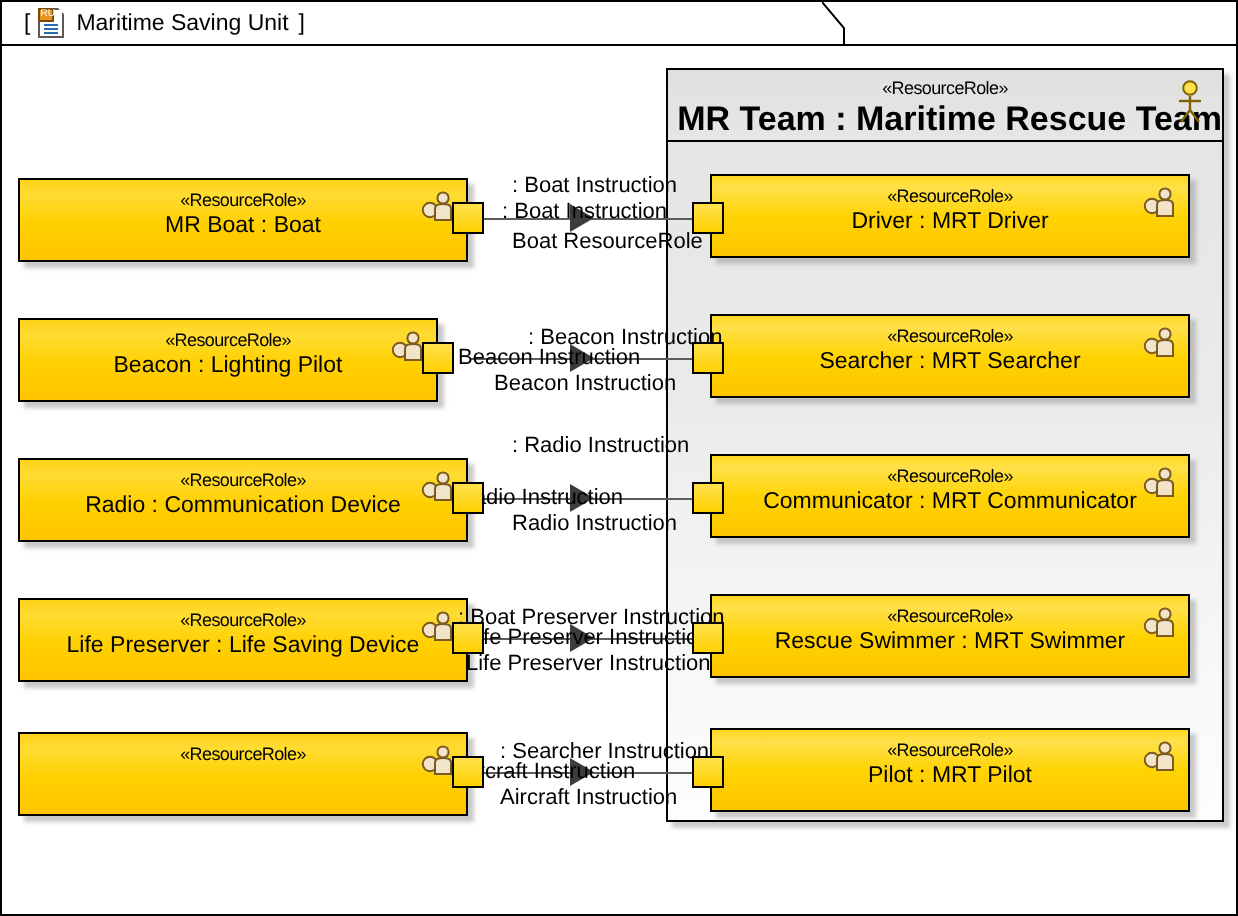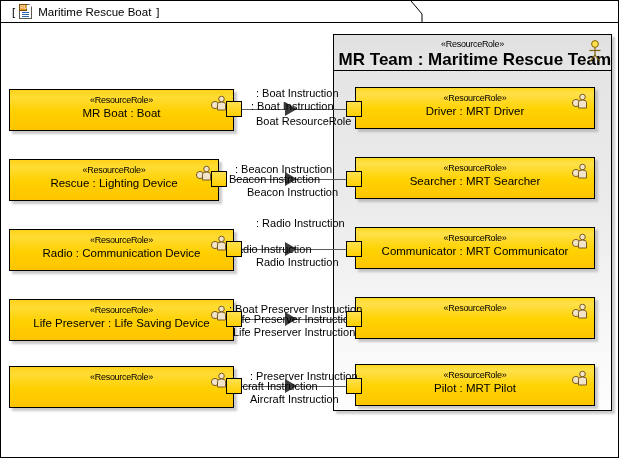--- a/index.html
+++ b/index.html
@@ -239,55 +239,55 @@
     <div id="title-tab">
       <span class="title-bracket">[</span>
       <span class="doc-icon">
         <span class="sheet"></span>
         <span class="ln l1"></span>
         <span class="ln l2"></span>
         <span class="ln l3"></span>
         <span class="badge">RU</span>
         <span class="corner"></span>
       </span>
-      <span class="title-ctx">Maritime Rescue Boat</span>
+      <span class="title-ctx">Maritime Saving Unit</span>
       <span class="title-bracket">]</span>
     </div>
     <svg class="title-tab-edge" style="left:410px;" viewBox="0 0 12 22">
       <polyline points="0,0 11,13 11,22" fill="none" stroke="#000000" stroke-width="1"></polyline>
     </svg>
   </div>
 
   <div class="conn-line" style="left:241px; top:108px; width:110px;"></div>
   <div class="conn-arrow" style="left:284px; top:101px;"></div>
   <div class="conn-label" style="left:255px; top:86px;">: Boat Instruction</div>
   <div class="conn-label" style="left:250px; top:99px;">: Boat Instruction</div>
   <div class="conn-label" style="left:255px; top:114px;">Boat ResourceRole</div>
 
   <div class="conn-line" style="left:234px; top:178px; width:117px;"></div>
   <div class="conn-arrow" style="left:284px; top:171px;"></div>
-  <div class="conn-label" style="left:234px; top:162px;">: Beacon Instruction</div>
+  <div class="conn-label" style="left:263px; top:162px;">: Beacon Instruction</div>
   <div class="conn-label" style="left:228px; top:172px;">Beacon Instruction</div>
   <div class="conn-label" style="left:246px; top:185px;">Beacon Instruction</div>
 
   <div class="conn-line" style="left:234px; top:248px; width:117px;"></div>
   <div class="conn-arrow" style="left:284px; top:241px;"></div>
   <div class="conn-label" style="left:255px; top:216px;">: Radio Instruction</div>
   <div class="conn-label" style="left:228px; top:242px;">Radio Instruction</div>
   <div class="conn-label" style="left:255px; top:255px;">Radio Instruction</div>
 
   <div class="conn-line" style="left:234px; top:318px; width:117px;"></div>
   <div class="conn-arrow" style="left:284px; top:311px;"></div>
   <div class="conn-label" style="left:228px; top:302px;">: Boat Preserver Instruction</div>
   <div class="conn-label" style="left:232px; top:312px;">Life Preserver Instruction</div>
   <div class="conn-label" style="left:232px; top:325px;">Life Preserver Instruction</div>
 
   <div class="conn-line" style="left:234px; top:385px; width:117px;"></div>
   <div class="conn-arrow" style="left:284px; top:378px;"></div>
-  <div class="conn-label" style="left:249px; top:369px;">: Preserver Instruction</div>
+  <div class="conn-label" style="left:249px; top:369px;">: Searcher Instruction</div>
   <div class="conn-label" style="left:228px; top:379px;">Aircraft Instruction</div>
   <div class="conn-label" style="left:249px; top:392px;">Aircraft Instruction</div>
 
   <div id="team-container">
     <div id="team-header">
       <div class="team-stereo">«ResourceRole»</div>
       <div class="team-name">MR Team : Maritime Rescue Team</div>
       <svg class="actor-icon" viewBox="0 0 16 22">
         <circle cx="8" cy="4" r="3.4" fill="#ffe14d" stroke="#806000" stroke-width="1"></circle>
         <line x1="8" y1="8" x2="8" y2="15" stroke="#806000" stroke-width="1.2"></line>
@@ -322,20 +322,21 @@
       <div class="role-name overflow">Communicator : MRT Communicator</div>
       <svg class="role-fig" viewBox="0 0 17 16">
         <circle cx="5" cy="10" r="3.6" fill="#f2e4c8" stroke="#7a5a20" stroke-width="1"></circle>
         <circle cx="11.5" cy="4" r="2.8" fill="#f2e4c8" stroke="#7a5a20" stroke-width="1"></circle>
         <path d="M7.5 15 L7.5 9.2 Q7.5 7 11.5 7 Q15.5 7 15.5 9.2 L15.5 15 Z" fill="#f2e4c8" stroke="#7a5a20" stroke-width="1"></path>
       </svg>
     </div>
 
     <div class="role-box inner" style="left:21px; top:262px; width:240px; height:42px;">
       <div class="role-stereo">«ResourceRole»</div>
+      <div class="role-name">Rescue Swimmer : MRT Swimmer</div>
       <svg class="role-fig" viewBox="0 0 17 16">
         <circle cx="5" cy="10" r="3.6" fill="#f2e4c8" stroke="#7a5a20" stroke-width="1"></circle>
         <circle cx="11.5" cy="4" r="2.8" fill="#f2e4c8" stroke="#7a5a20" stroke-width="1"></circle>
         <path d="M7.5 15 L7.5 9.2 Q7.5 7 11.5 7 Q15.5 7 15.5 9.2 L15.5 15 Z" fill="#f2e4c8" stroke="#7a5a20" stroke-width="1"></path>
       </svg>
     </div>
 
     <div class="role-box inner" style="left:21px; top:329px; width:240px; height:42px;">
       <div class="role-stereo">«ResourceRole»</div>
       <div class="role-name">Pilot : MRT Pilot</div>
@@ -352,21 +353,21 @@
     <div class="role-name">MR Boat : Boat</div>
     <svg class="role-fig" viewBox="0 0 17 16">
       <circle cx="5" cy="10" r="3.6" fill="#f2e4c8" stroke="#7a5a20" stroke-width="1"></circle>
       <circle cx="11.5" cy="4" r="2.8" fill="#f2e4c8" stroke="#7a5a20" stroke-width="1"></circle>
       <path d="M7.5 15 L7.5 9.2 Q7.5 7 11.5 7 Q15.5 7 15.5 9.2 L15.5 15 Z" fill="#f2e4c8" stroke="#7a5a20" stroke-width="1"></path>
     </svg>
   </div>
 
   <div class="role-box" style="left:8px; top:158px; width:210px; height:42px;">
     <div class="role-stereo">«ResourceRole»</div>
-    <div class="role-name">Rescue : Lighting Device</div>
+    <div class="role-name">Beacon : Lighting Pilot</div>
     <svg class="role-fig" viewBox="0 0 17 16">
       <circle cx="5" cy="10" r="3.6" fill="#f2e4c8" stroke="#7a5a20" stroke-width="1"></circle>
       <circle cx="11.5" cy="4" r="2.8" fill="#f2e4c8" stroke="#7a5a20" stroke-width="1"></circle>
       <path d="M7.5 15 L7.5 9.2 Q7.5 7 11.5 7 Q15.5 7 15.5 9.2 L15.5 15 Z" fill="#f2e4c8" stroke="#7a5a20" stroke-width="1"></path>
     </svg>
   </div>
 
   <div class="role-box" style="left:8px; top:228px; width:225px; height:42px;">
     <div class="role-stereo">«ResourceRole»</div>
     <div class="role-name">Radio : Communication Device</div>

